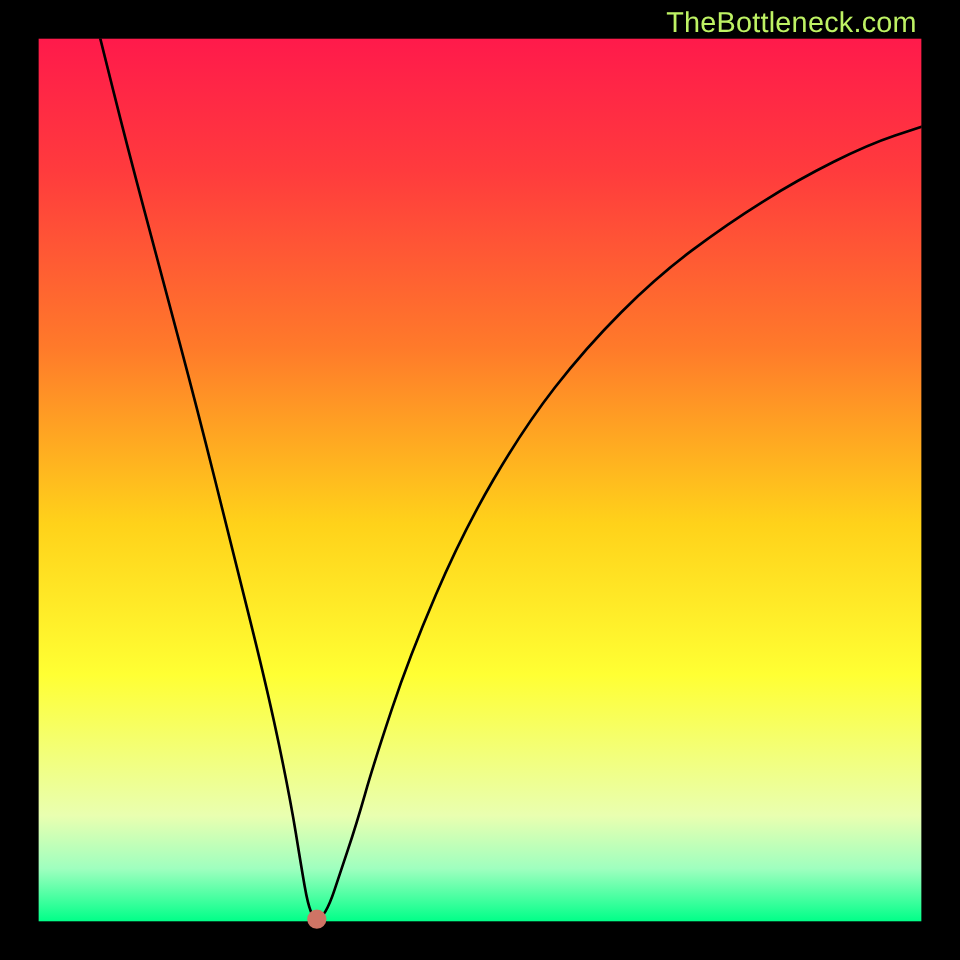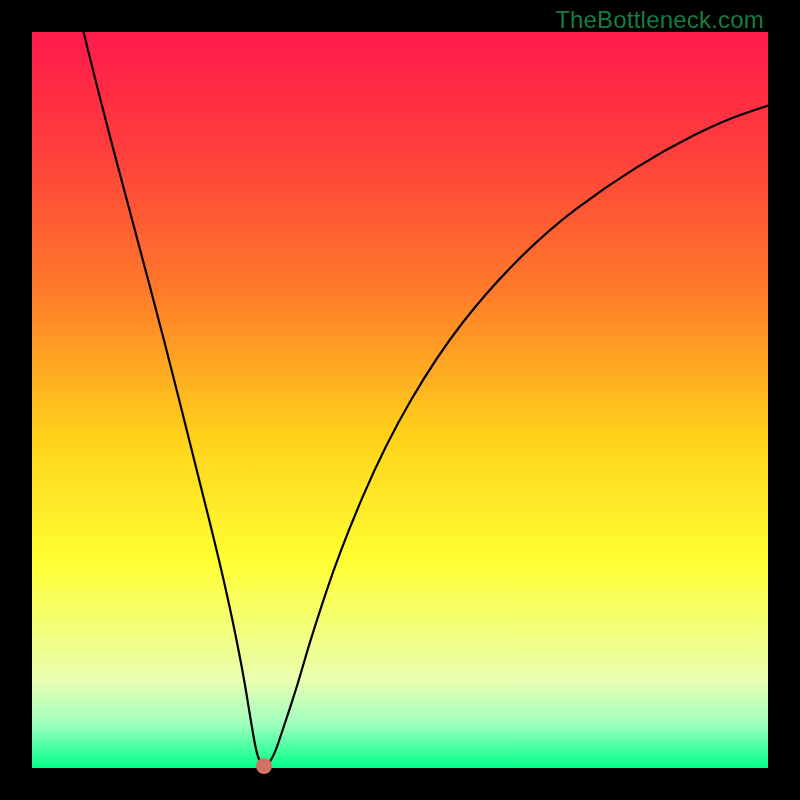--- a/index.html
+++ b/index.html
@@ -28,21 +28,21 @@
     inset: 0;
   }
   .curve {
     position: absolute;
     inset: 0;
   }
   .watermark {
     position: absolute;
     top: 6px;
     right: 36px;
-    color: #15803d;
+    color: #bef264;
     font-size: 24px;
     font-weight: 500;
     letter-spacing: 0.2px;
   }
   .marker {
     position: absolute;
     width: 16px;
     height: 16px;
     border-radius: 50%;
     background: #cf7465;

